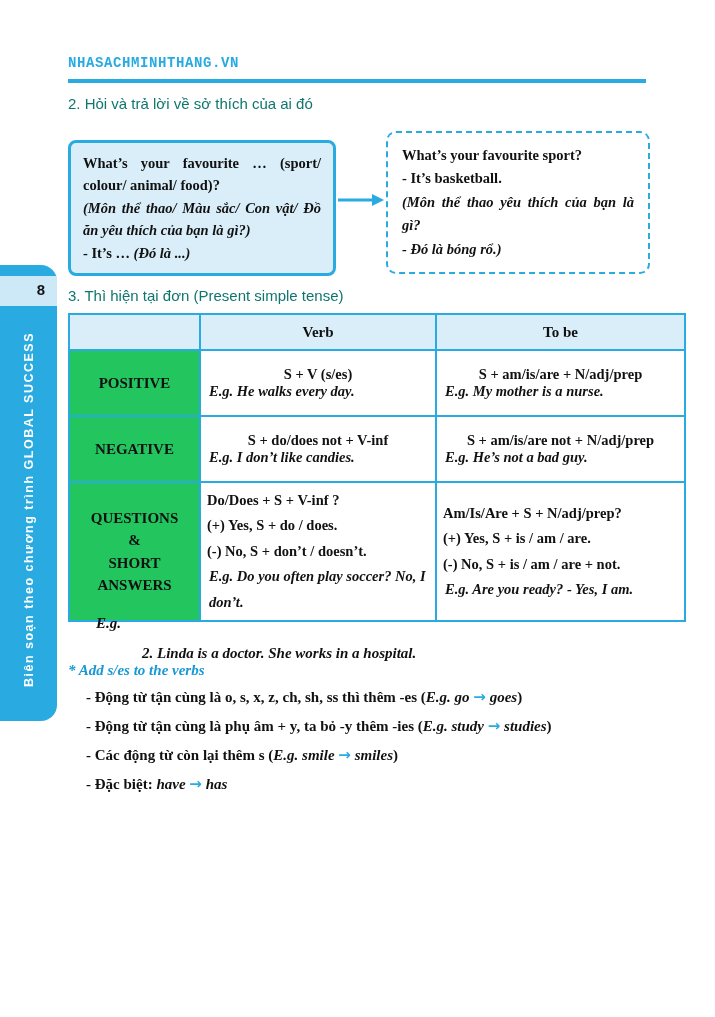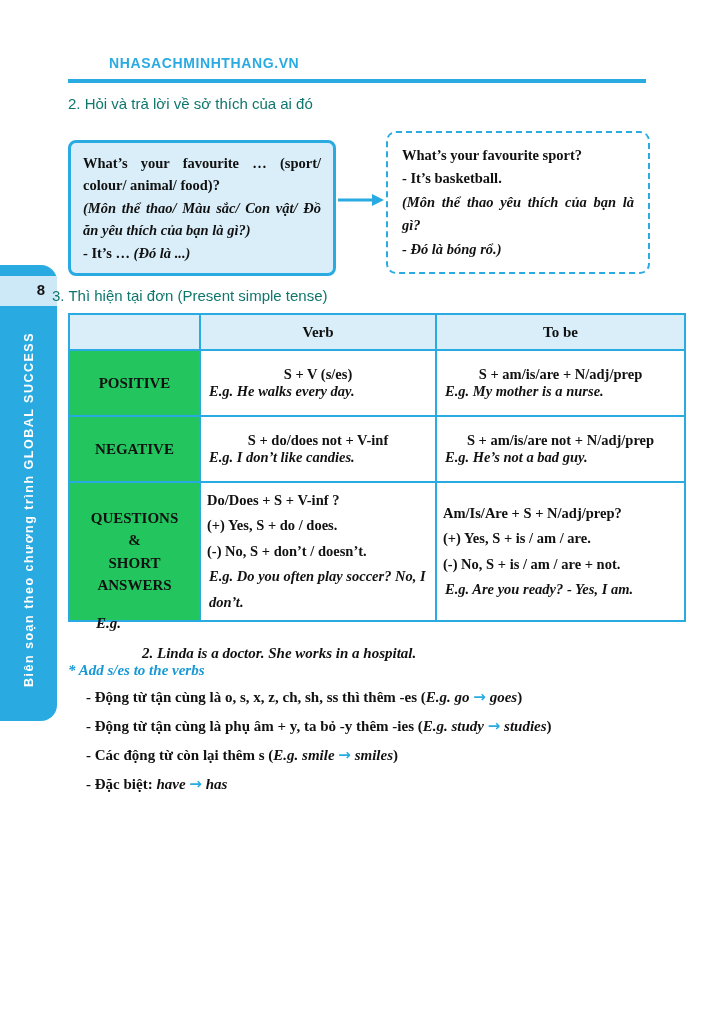--- a/index.html
+++ b/index.html
@@ -9,37 +9,37 @@
     height: 1017px;
     background: #ffffff;
     font-family: "Liberation Serif", serif;
     overflow: hidden;
   }
 
   
   .site-header {
     position: absolute; left: 68px; top: 55px;
     color: #29abe2;
-    font-family: Liberation Sans, sans-serif;
-    font-weight: bold; font-size: 14px; letter-spacing: 0.6px; margin-left: 41px;
+    font-family: Liberation Mono, monospace;
+    font-weight: bold; font-size: 14px; letter-spacing: 0.6px;
   }
   .header-rule {
     position: absolute; left: 68px; top: 79px;
     width: 578px; height: 4px; background: #29abe2;
   }
 
   
   .sec-title {
     position: absolute;
     color: #0f766e;
     font-family: "Liberation Sans", sans-serif;
     font-weight: normal; font-size: 15px; text-align: right;
   }
   .sec2-title { left: 68px; top: 95px; }
-  .sec3-title { left: 52px; top: 287px; }
+  .sec3-title { left: 68px; top: 287px; }
 
   
   .qbox {
     position: absolute; left: 68px; top: 140px;
     width: 238px;
     background: #d9eef9;
     border: 3px solid #29abe2;
     border-radius: 8px;
     padding: 9px 12px;
     font-size: 14.5px; font-weight: bold;

